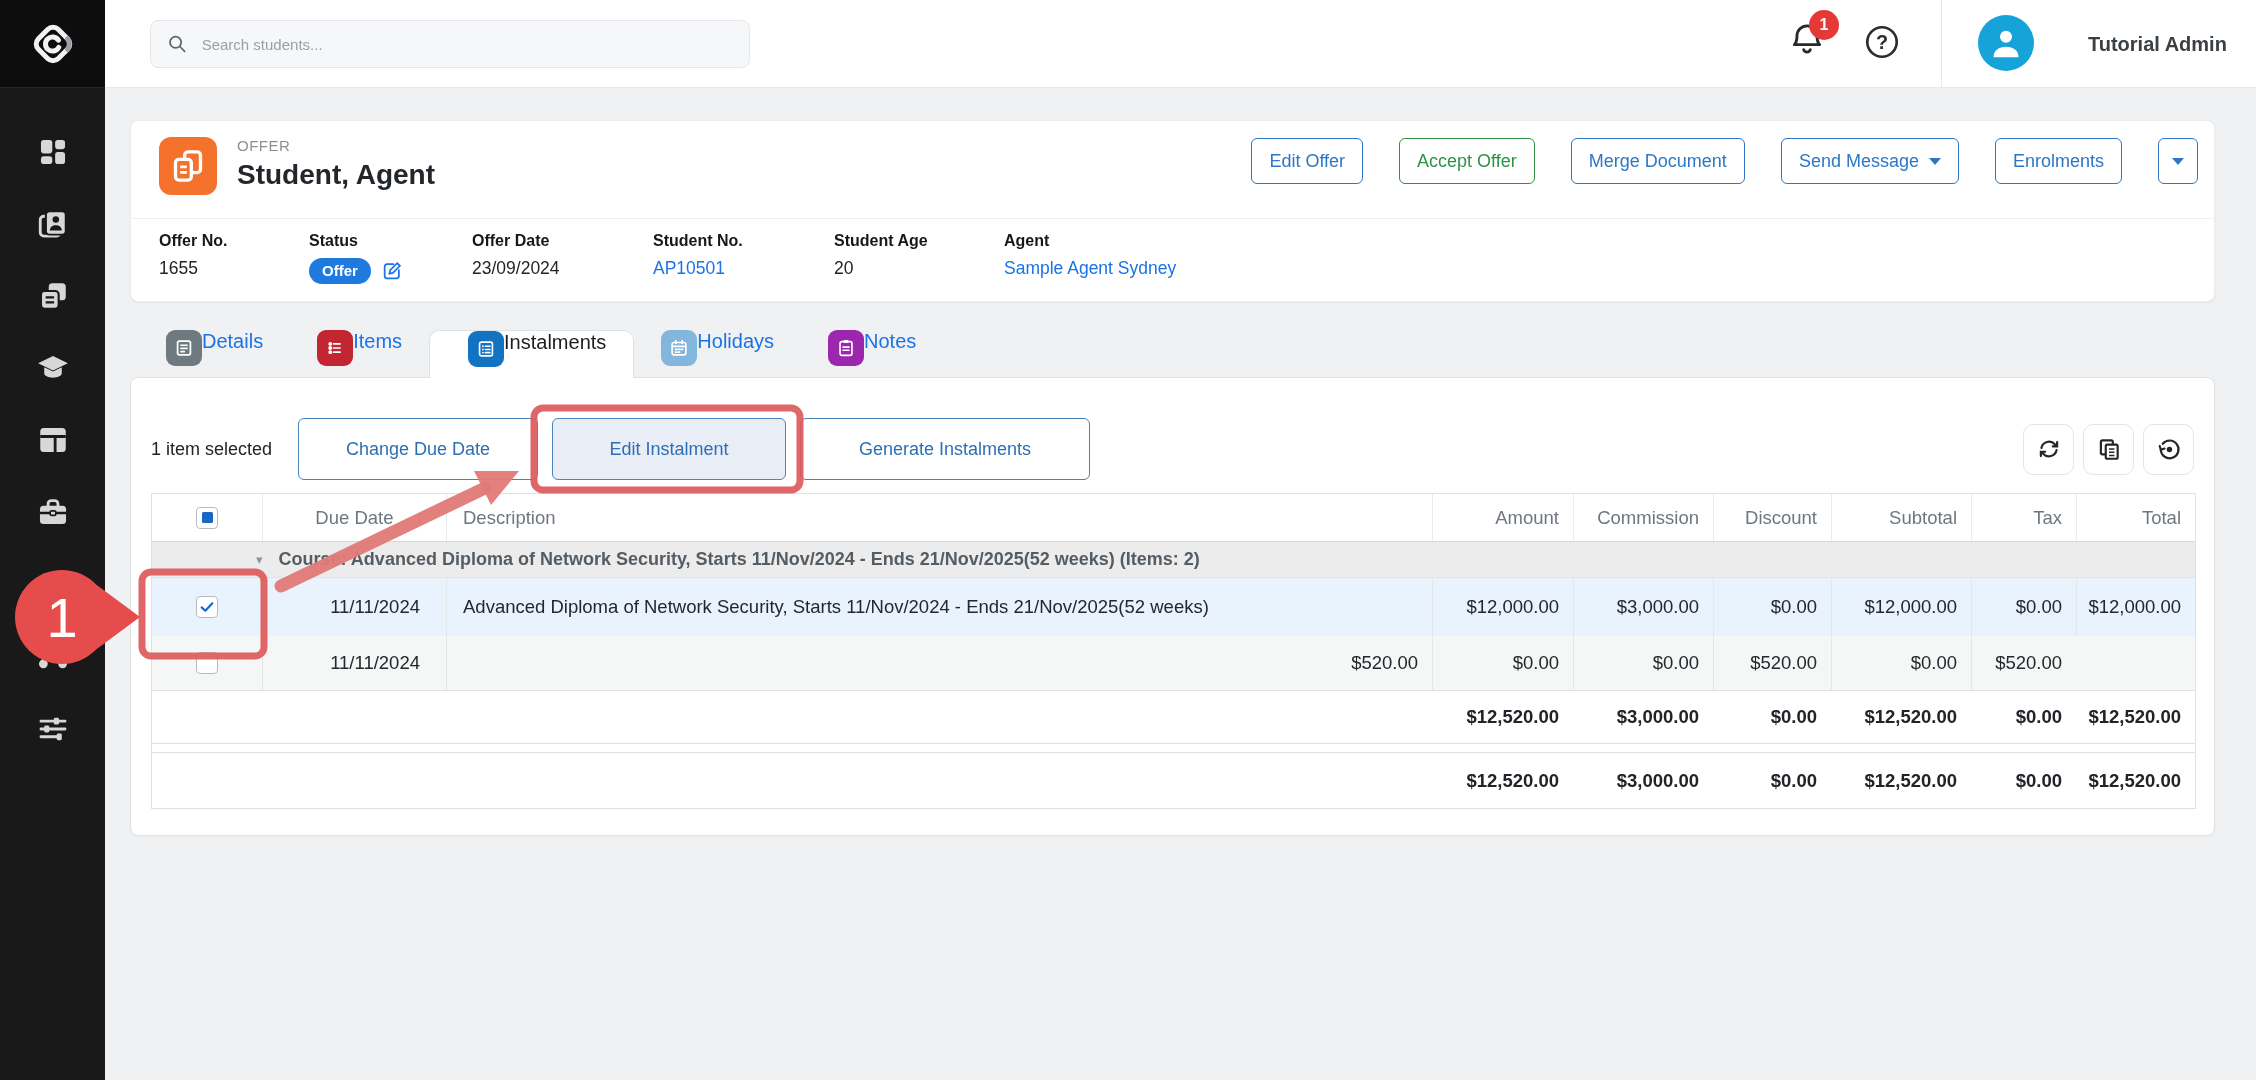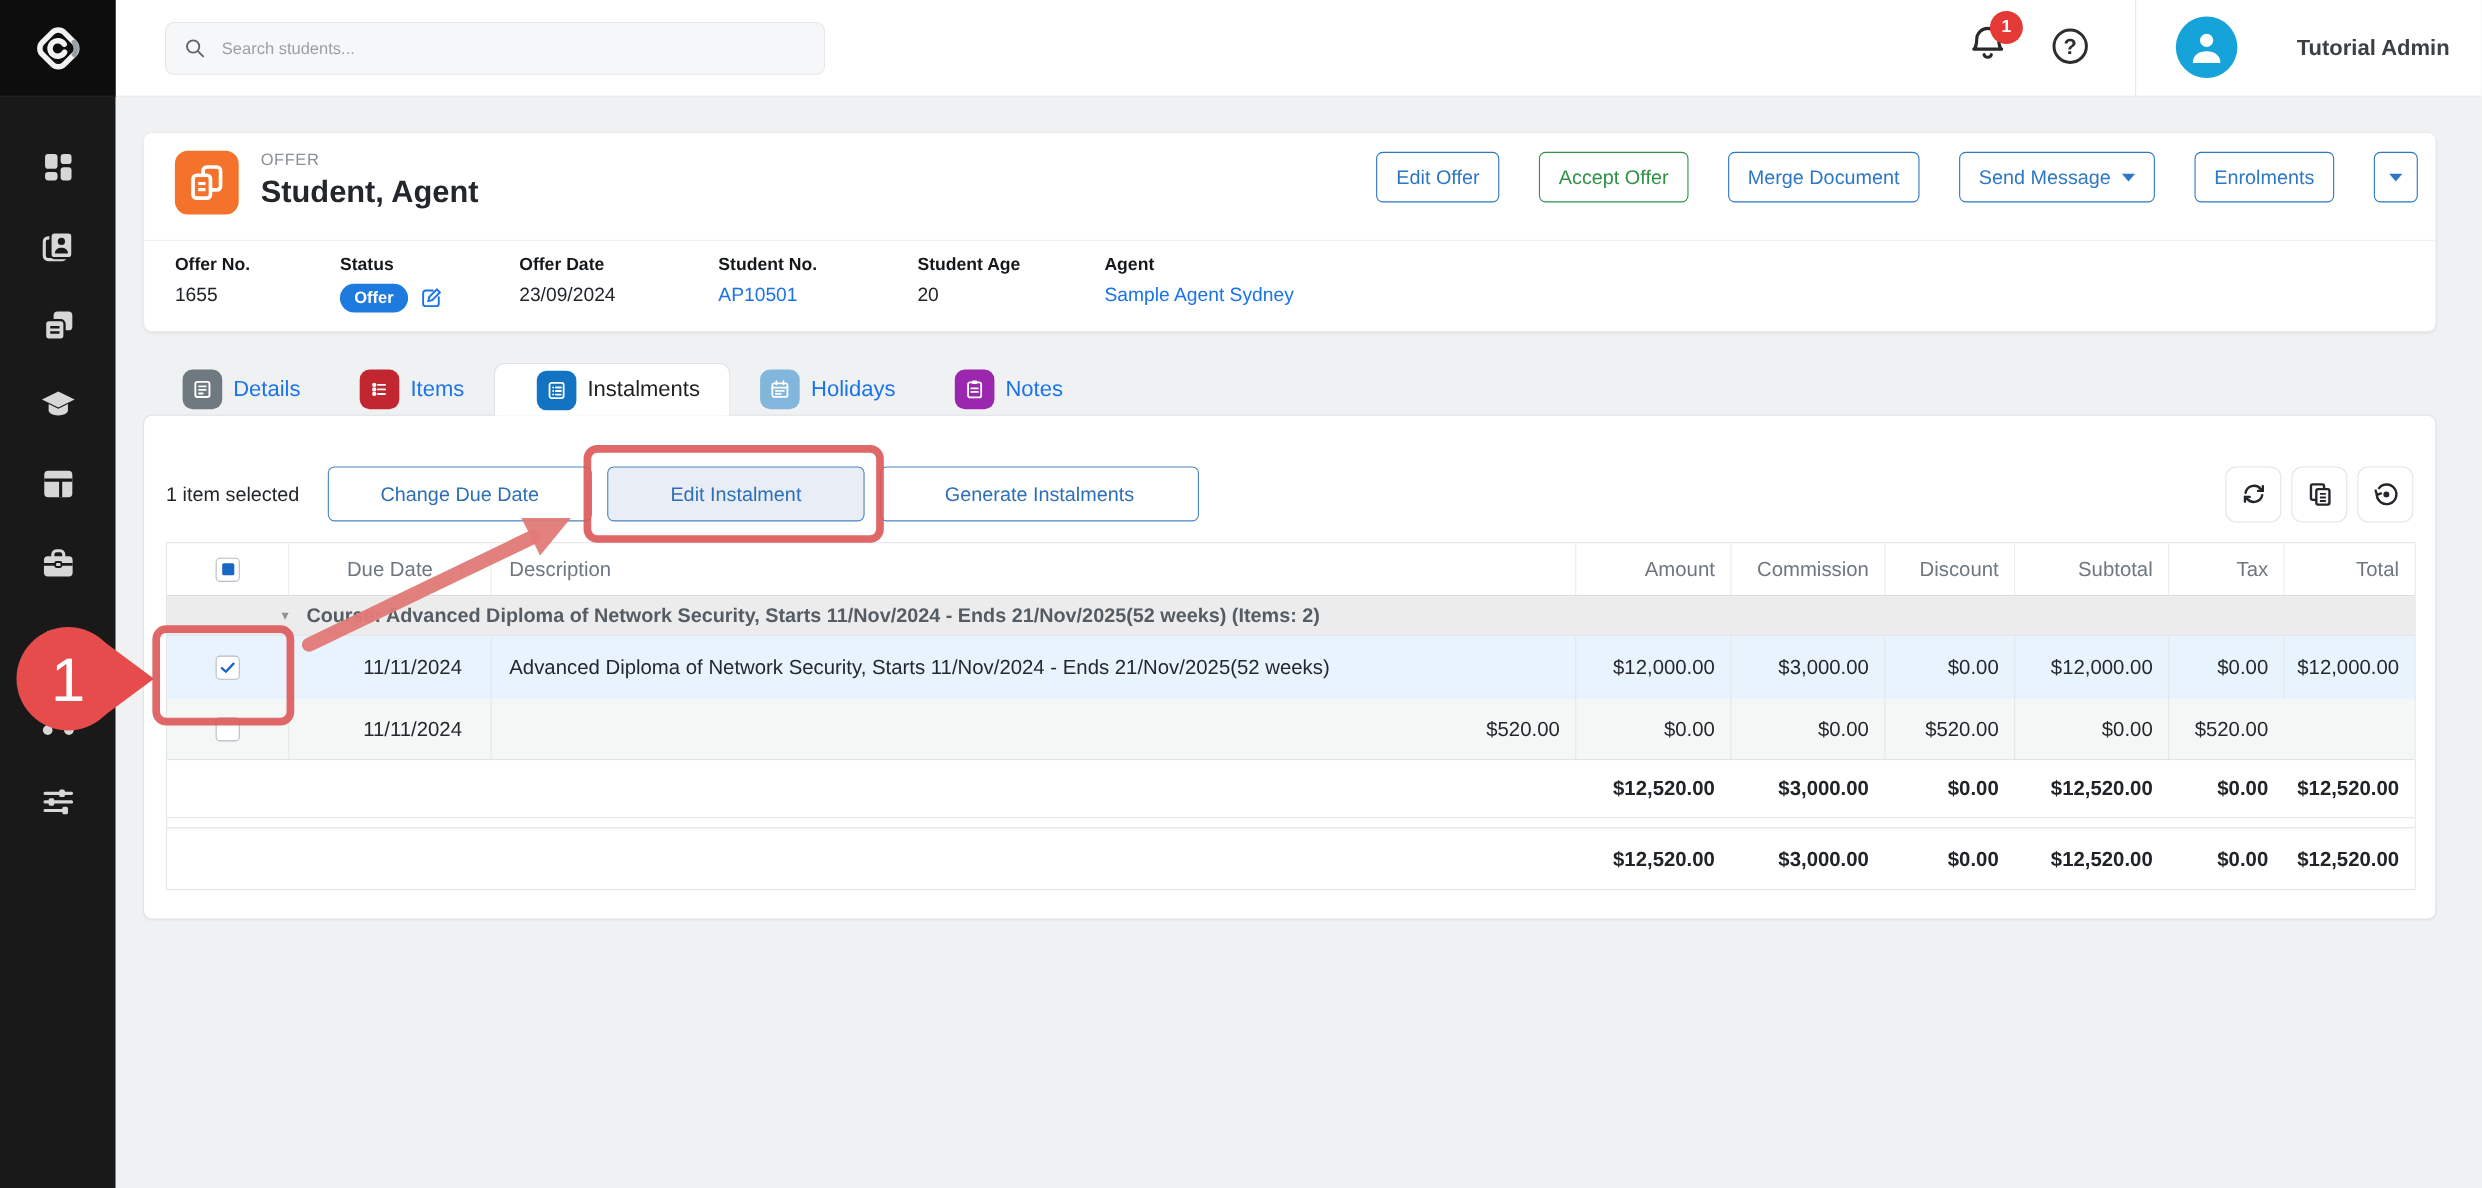--- a/index.html
+++ b/index.html
@@ -33,31 +33,31 @@
   .abtn { height:46px; padding:0 17px; border:1px solid #2d77c4; border-radius:6px; background:#fff; color:#2d77c4; font-size:18px; display:flex; align-items:center; justify-content:center; gap:10px; cursor:pointer; font-family:"Liberation Sans",sans-serif;margin-left:26px; }
   .abtn.green { border-color:#2e9247; color:#2e9247; }
   .caret { width:0; height:0; border-left:6px solid transparent; border-right:6px solid transparent; border-top:7px solid #2d77c4; }
   .card-info { position:absolute; left:0; right:0; top:97px; bottom:0; border-top:1px solid #eef0f2; padding:13px 0 0 28px; display:grid; grid-template-columns:150px 163px 181px 181px 170px auto; }
   .info-label { font-size:16px; font-weight:bold; color:#15181b; }
   .info-value { margin-top:8px; font-size:17.5px; color:#212529; display:flex; align-items:center; gap:10px; }
   .link { color:#1a73e8; cursor:pointer; }
   .status-pill { background:#1f7ae0; color:#fff; font-size:15px; font-weight:bold; border-radius:14px; padding:4px 13px 5px; cursor:pointer; }
   
   .tabs { position:absolute; left:150px; top:330px; height:48px; display:flex; z-index:3; }
-  .tab { display:flex; align-items:center; gap:10px; padding:0 27px; cursor:pointer; }
+  .tab { display:flex; padding:0 27px; cursor:pointer; }
   .tab:first-child { padding-left:16px; }
   .tab .tab-label { font-size:20px; color:#1a73e8; }
   .tab.active { background:#fff; border:1px solid #dee2e6; border-bottom:none; border-radius:10px 10px 0 0;padding-left:38px; }
   .tab.active .tab-label { color:#1c1e21; }
   .tab-ic { width:36px; height:36px; border-radius:9px; display:flex; align-items:center; justify-content:center; }
   
   .panel { position:absolute; left:130px; top:377px; width:2085px; height:459px; background:#fff; border:1px solid #dfe3e6; border-radius:8px; box-shadow:0 1px 2px rgba(0,0,0,.04); z-index:2; }
   .toolbar { position:absolute; left:20px; right:20px; top:46px; height:50px; display:flex; align-items:center; }
   .sel-text { width:147px; font-size:18px; color:#212529; }
-  .tbtn { height:50px; border:1px solid #4a83bd; border-radius:6px; background:#fff; color:#2d6fb5; font-size:18px; display:flex; align-items:center; justify-content:center; cursor:pointer; font-family:"Liberation Sans",sans-serif; }
+  .tbtn { height:62px; border:1px solid #4a83bd; border-radius:6px; background:#fff; color:#2d6fb5; font-size:18px; display:flex; align-items:center; justify-content:center; cursor:pointer; font-family:"Liberation Sans",sans-serif; }
   .tbtn.w1 { width:240px; } .tbtn.w2 { width:234px; margin-left:14px; background:#e9edf6; } .tbtn.w3 { width:290px; margin-left:14px; }
   .tb-spacer { flex:1; }
   .icon-btn { width:51px; height:51px; border:1px solid #e2e5e9; border-radius:10px; background:#fff; display:flex; align-items:center; justify-content:center; cursor:pointer; margin-left:9px; }
   
   .gridtable { position:absolute; left:20px; top:115px; width:2045px; border:1px solid #dee2e6; }
   .trow { display:grid; grid-template-columns:110px 184px 1fr 141px 140px 118px 140px 105px 119px; align-items:stretch; }
   .trow > div { display:flex; align-items:center; }
   .thead { height:48px; border-bottom:1px solid #d5d9dd; background:#fff; }
   .thead > div { border-left:1px solid #e9eced; color:#6e7781; font-size:18.5px; }
   .thead > div:first-child { border-left:none; }

